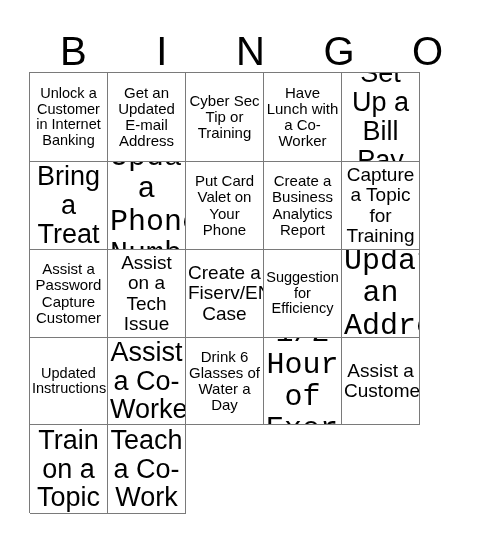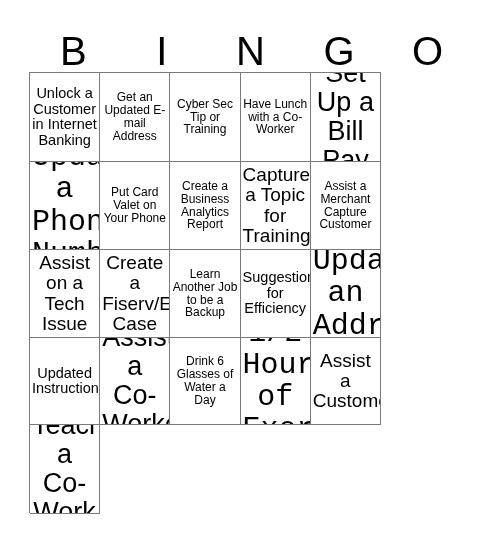--- a/index.html
+++ b/index.html
@@ -41,21 +41,21 @@
     letter-spacing: 0px;
     color: #000000;
     font-family: "Liberation Sans", sans-serif;
   }
 
   
   #grid {
     position: absolute;
     left: 29px;
     top: 72px;
-    width: 352px;
+    width: 391px;
     height: 441px;
     box-sizing: border-box;
     border-top: 1px solid #7a7a7a;
     border-left: 1px solid #7a7a7a;
     display: grid;
     grid-template-columns: repeat(5, 1fr);
     grid-template-rows: 89px 88px 88px 87px 89px;
   }
 
   .cell {
@@ -72,21 +72,21 @@
   }
   .cell-text {
     display: block;
     width: 100%;
     line-height: 1.07;
     font-family: "Liberation Sans", sans-serif;
     color: #000000;
     white-space: pre-line;
   }
   .fs-sm  { font-size: 14.5px; }
-  .fs-md  { font-size: 12px; }
+  .fs-md  { font-size: 15px; }
   .fs-lg  { font-size: 19.0px; }
   .fs-xl  { font-size: 30px; font-family: Liberation Mono, monospace; }
   .fs-xxl { font-size: 27px; }
 </style>
 </head>
 <body>
 
 <div id="card">
 
   <div id="header-row">
@@ -108,45 +108,45 @@
         <span class="cell-text fs-md">Cyber Sec Tip or Training</span>
       </div>
     <div class="cell">
         <span class="cell-text fs-md">Have Lunch with a Co-Worker</span>
       </div>
     <div class="cell">
         <span class="cell-text fs-xxl">Set Up a Bill Pay</span>
       </div>
 
     <div class="cell">
+        <span class="cell-text fs-xxl">Bring a Treat</span>
+      </div>
+    <div class="cell">
         <span class="cell-text fs-xl">Update a Phone Number</span>
       </div>
     <div class="cell">
         <span class="cell-text fs-md">Put Card Valet on Your Phone</span>
       </div>
 
     <div class="cell">
         <span class="cell-text fs-md">Create a Business Analytics Report</span>
       </div>
     <div class="cell">
         <span class="cell-text fs-lg">Capture a Topic for Training</span>
       </div>
     <div class="cell">
-        <span class="cell-text fs-md">Assist a Merchant Capture Customer</span>
+        <span class="cell-text fs-md">Assist a Password Capture Customer</span>
       </div>
     <div class="cell">
         <span class="cell-text fs-lg">Assist on a Tech Issue</span>
       </div>
     <div class="cell">
         <span class="cell-text fs-lg">Create a Fiserv/EN Case</span>
       </div>
 
-    <div class="cell">
-        <span class="cell-text fs-md">Learn Another Job to be a Backup</span>
-      </div>
     <div class="cell">
         <span class="cell-text fs-sm">Suggestion for Efficiency</span>
       </div>
     <div class="cell">
         <span class="cell-text fs-xl">Update an Address</span>
       </div>
     <div class="cell">
         <span class="cell-text fs-sm">Updated Instructions</span>
       </div>
     <div class="cell">
@@ -156,17 +156,20 @@
     <div class="cell">
         <span class="cell-text fs-md">Drink 6 Glasses of Water a Day</span>
       </div>
     <div class="cell">
         <span class="cell-text fs-xl">1/2 Hour of Exercise</span>
       </div>
     <div class="cell">
         <span class="cell-text fs-lg">Assist a Customer</span>
       </div>
     <div class="cell">
+        <span class="cell-text fs-xxl">Train on a Topic</span>
+      </div>
+    <div class="cell">
         <span class="cell-text fs-xxl">Teach a Co-Work</span>
       </div>
   </div>
 
 </div>
 
 </body></html>

